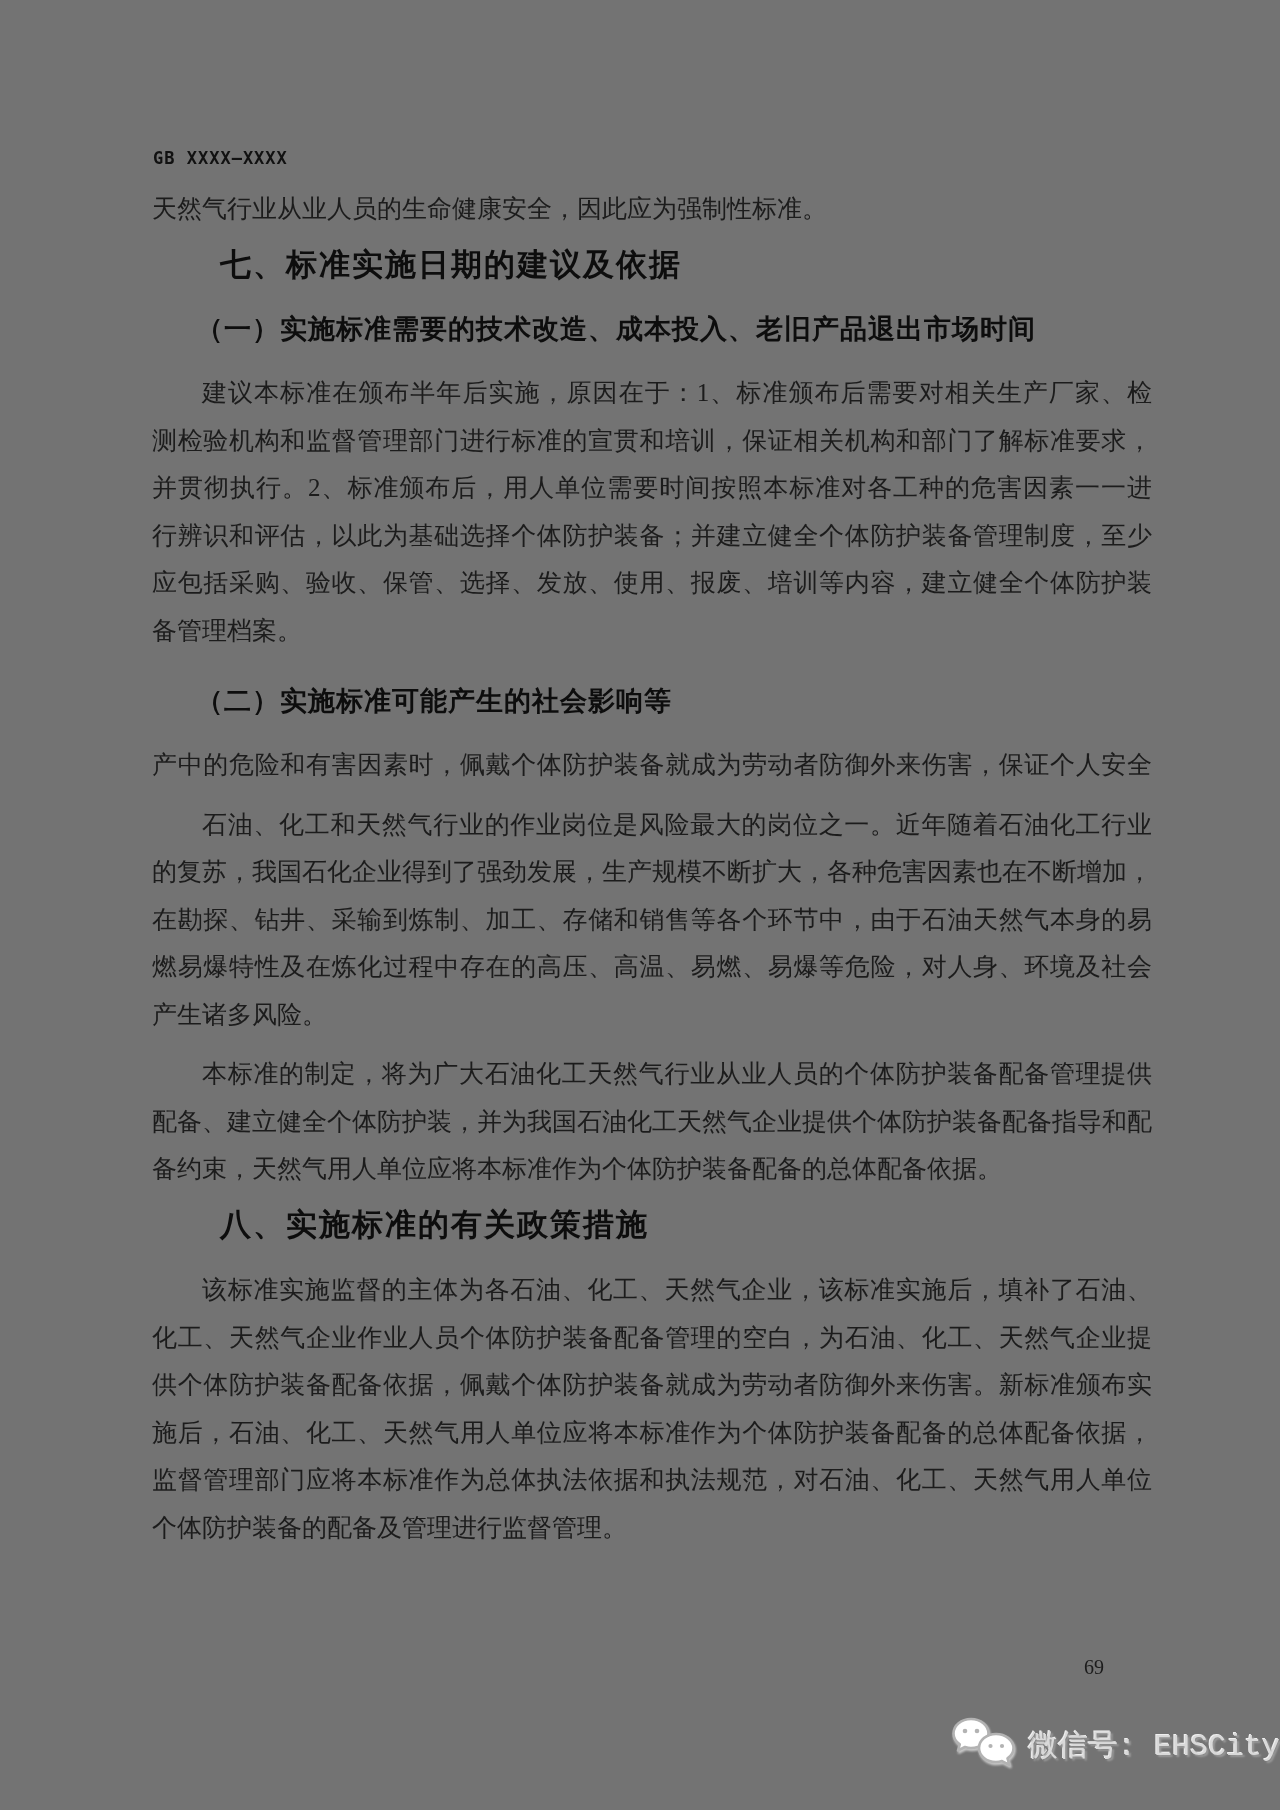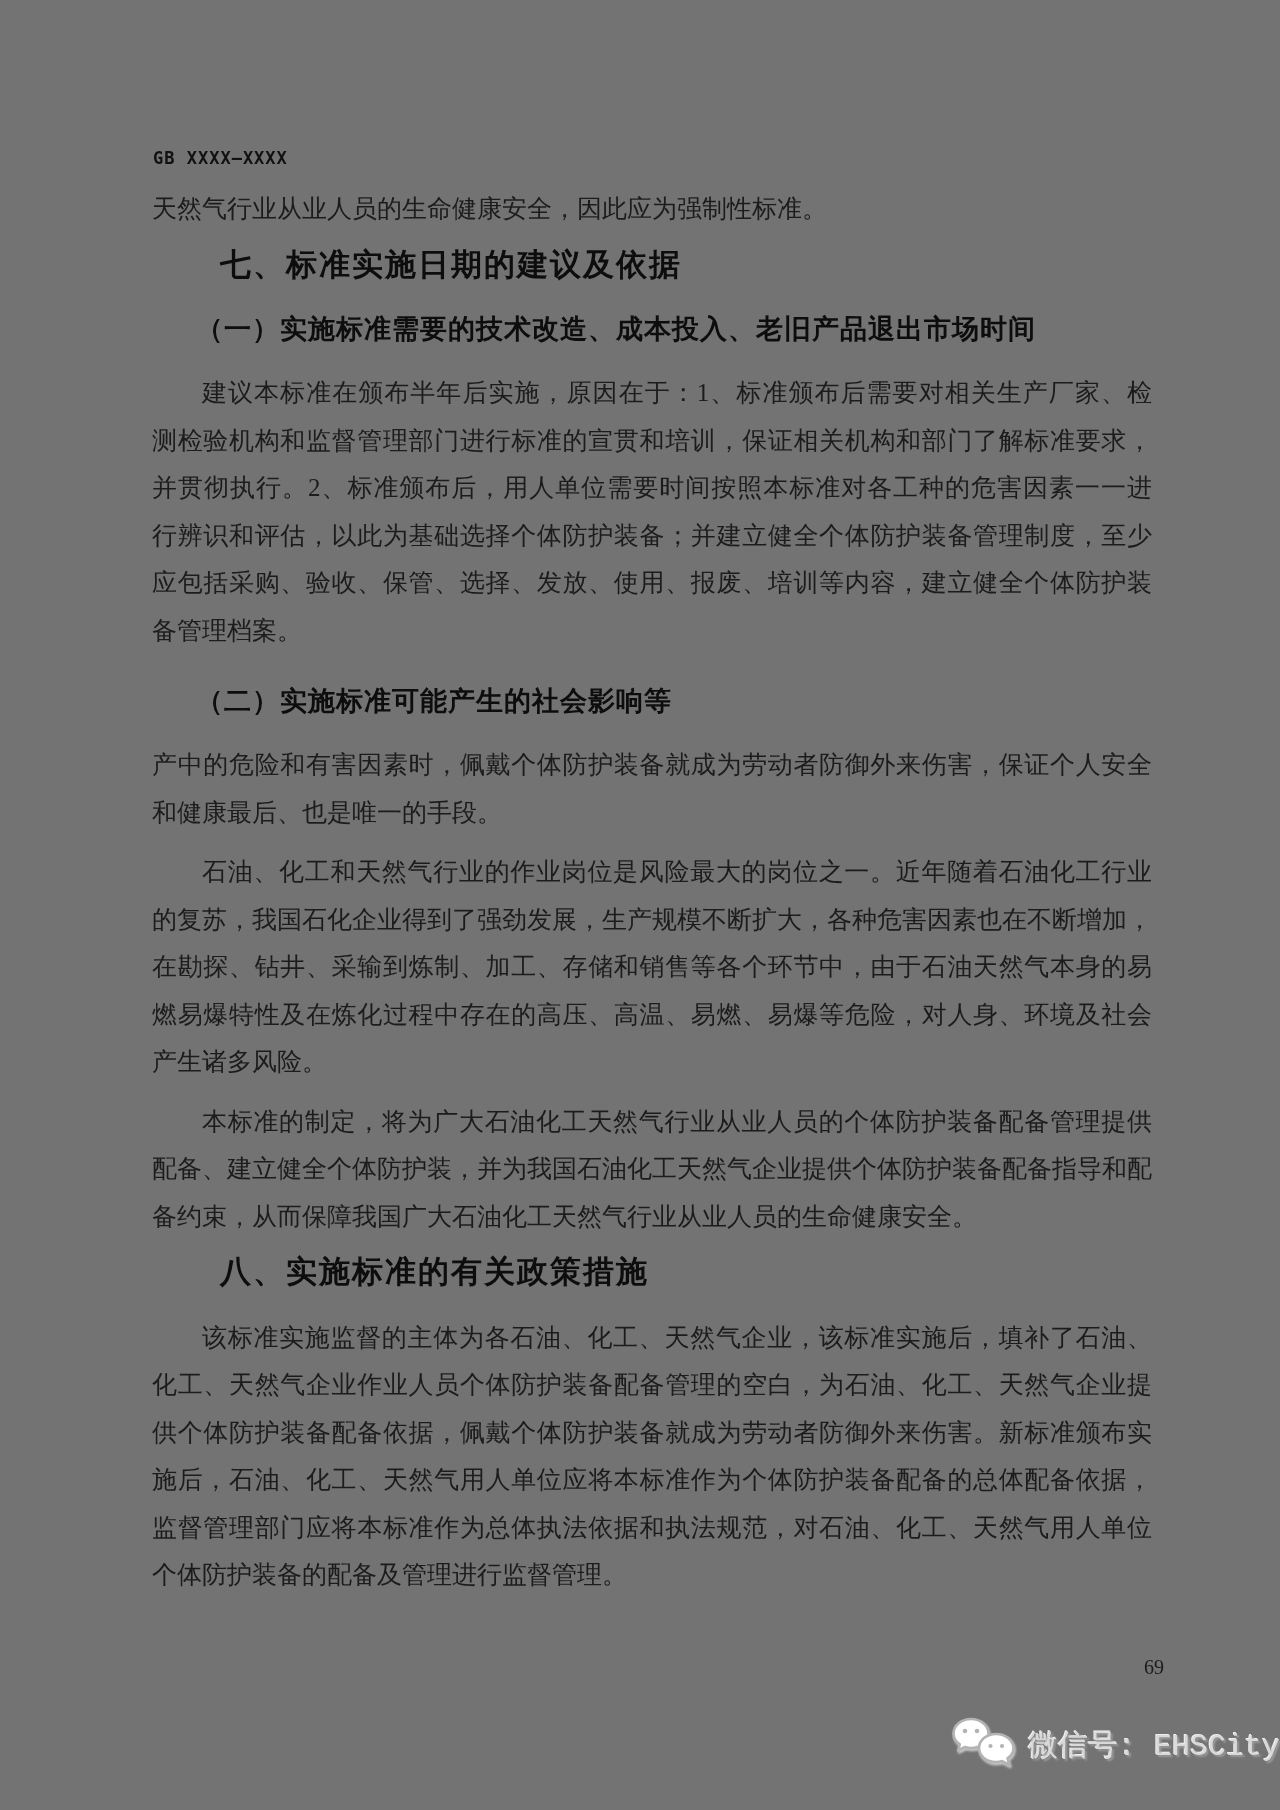--- a/index.html
+++ b/index.html
@@ -57,21 +57,21 @@
     font-size: 27px;
     line-height: 1.15;
     margin: 32px 0 0 44px;
     letter-spacing: 1px;
   }
   .para { margin-top: 24px; }
   .para + .para { margin-top: 12px; }
   .para.continuation { margin-top: 0; }
   .page-number {
     position: absolute;
-    left: 1144px;
+    left: 1084px;
     top: 1656px;
     font-size: 20px;
     color: #1c1c1c;
   }
   .watermark {
     position: absolute;
     left: 950px;
     top: 1716px;
     display: flex;
     align-items: center;
@@ -103,33 +103,32 @@
         <div class="bline first">建议本标准在颁布半年后实施，原因在于：1、标准颁布后需要对相关生产厂家、检</div>
         <div class="bline">测检验机构和监督管理部门进行标准的宣贯和培训，保证相关机构和部门了解标准要求，</div>
         <div class="bline">并贯彻执行。2、标准颁布后，用人单位需要时间按照本标准对各工种的危害因素一一进</div>
         <div class="bline">行辨识和评估，以此为基础选择个体防护装备；并建立健全个体防护装备管理制度，至少</div>
         <div class="bline">应包括采购、验收、保管、选择、发放、使用、报废、培训等内容，建立健全个体防护装</div>
         <div class="bline last">备管理档案。</div>
       </div>
       <div class="heading h2">（二）实施标准可能产生的社会影响等</div>
       <div class="para">
         <div class="bline">产中的危险和有害因素时，佩戴个体防护装备就成为劳动者防御外来伤害，保证个人安全</div>
-        <div class="bline last">和健康最后、也是唯一的手段。</div>
       </div>
       <div class="para">
         <div class="bline first">石油、化工和天然气行业的作业岗位是风险最大的岗位之一。近年随着石油化工行业</div>
         <div class="bline">的复苏，我国石化企业得到了强劲发展，生产规模不断扩大，各种危害因素也在不断增加，</div>
         <div class="bline">在勘探、钻井、采输到炼制、加工、存储和销售等各个环节中，由于石油天然气本身的易</div>
         <div class="bline">燃易爆特性及在炼化过程中存在的高压、高温、易燃、易爆等危险，对人身、环境及社会</div>
         <div class="bline last">产生诸多风险。</div>
       </div>
       <div class="para">
         <div class="bline first">本标准的制定，将为广大石油化工天然气行业从业人员的个体防护装备配备管理提供</div>
         <div class="bline">配备、建立健全个体防护装，并为我国石油化工天然气企业提供个体防护装备配备指导和配</div>
-        <div class="bline last">备约束，从而保障我国广大石油化工天然气行业从业人员的生命健康安全。</div>
+        <div class="bline last">备约束，天然气用人单位应将本标准作为个体防护装备配备的总体配备依据。</div>
       </div>
       <div class="heading h1">八、实施标准的有关政策措施</div>
       <div class="para">
         <div class="bline first">该标准实施监督的主体为各石油、化工、天然气企业，该标准实施后，填补了石油、</div>
         <div class="bline">化工、天然气企业作业人员个体防护装备配备管理的空白，为石油、化工、天然气企业提</div>
         <div class="bline">供个体防护装备配备依据，佩戴个体防护装备就成为劳动者防御外来伤害。新标准颁布实</div>
         <div class="bline">施后，石油、化工、天然气用人单位应将本标准作为个体防护装备配备的总体配备依据，</div>
         <div class="bline">监督管理部门应将本标准作为总体执法依据和执法规范，对石油、化工、天然气用人单位</div>
         <div class="bline last">个体防护装备的配备及管理进行监督管理。</div>
       </div>

